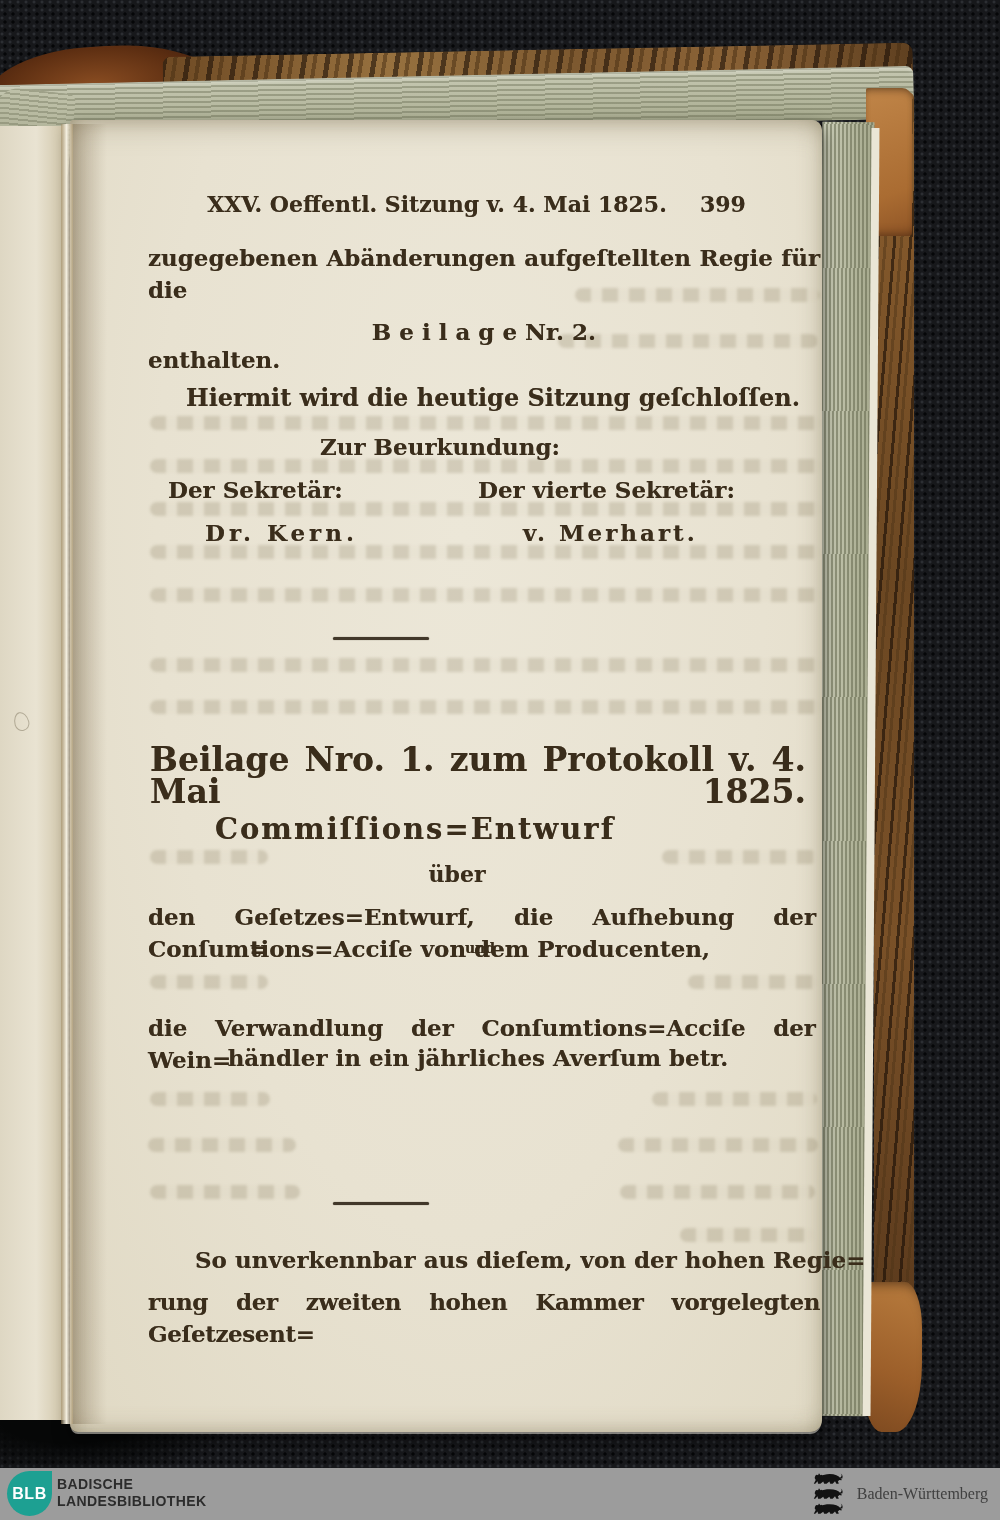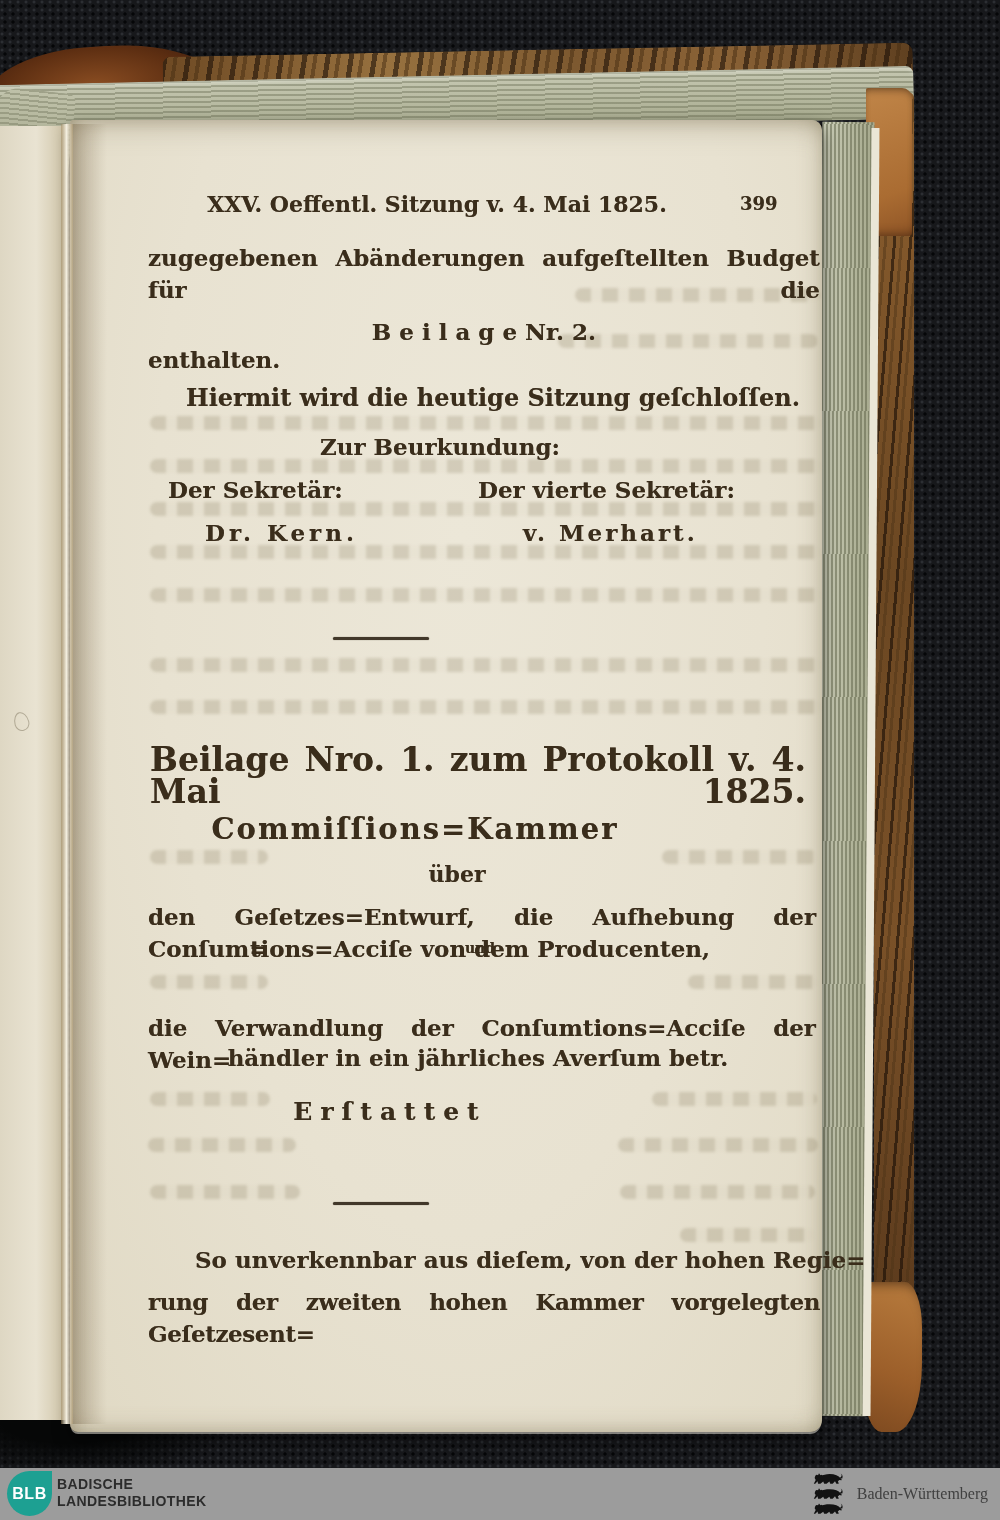--- a/index.html
+++ b/index.html
@@ -132,43 +132,42 @@
   <div class="bleed" style="left:688px;top:975px;width:130px"></div>
   <div class="bleed" style="left:150px;top:1092px;width:120px"></div>
   <div class="bleed" style="left:652px;top:1092px;width:165px"></div>
   <div class="bleed" style="left:148px;top:1138px;width:148px"></div>
   <div class="bleed" style="left:618px;top:1138px;width:200px"></div>
   <div class="bleed" style="left:150px;top:1185px;width:150px"></div>
   <div class="bleed" style="left:620px;top:1185px;width:195px"></div>
   <div class="bleed" style="left:680px;top:1228px;width:135px"></div>
 
   <div class="tl ctr" style="left:140px;top:188px;width:594px;font-size:22px">XXV. Oeffentl. Sitzung v. 4. Mai 1825.</div>
-  <div class="tl" style="left:740px;top:188px;font-size:18px">399</div>
-
-  <div class="tl just" style="left:148px;top:242px;width:672px">zugegebenen Abänderungen aufgeſtellten Budget für die</div>
+  <div class="tl" style="left:700px;top:188px;font-size:22px">399</div>
+
+  <div class="tl just" style="left:148px;top:242px;width:672px">zugegebenen Abänderungen aufgeſtellten Regie für die</div>
   <div class="tl ctr" style="left:148px;top:316px;width:672px">B e i l a g e   Nr. 2.</div>
   <div class="tl" style="left:148px;top:344px">enthalten.</div>
   <div class="tl" style="left:186px;top:382px;font-size:24px">Hiermit wird die heutige Sitzung geſchloſſen.</div>
   <div class="tl ctr" style="left:255px;top:431px;width:370px">Zur Beurkundung:</div>
   <div class="tl" style="left:168px;top:474px">Der Sekretär:</div>
   <div class="tl" style="left:478px;top:474px">Der vierte Sekretär:</div>
   <div class="tl" style="left:205px;top:517px;letter-spacing:4px">Dr. Kern.</div>
   <div class="tl" style="left:523px;top:517px;letter-spacing:3px">v. Merhart.</div>
 
   <div class="hr" style="left:333px;top:637px;width:96px"></div>
 
   <div class="tl just" style="left:150px;top:744px;width:656px;font-size:33px">Beilage Nro. 1. zum Protokoll v. 4. Mai 1825.</div>
-  <div class="tl ctr" style="left:150px;top:813px;width:530px;font-size:29px;letter-spacing:2px">Commiſſions=Kammer</div>
+  <div class="tl ctr" style="left:150px;top:813px;width:530px;font-size:29px;letter-spacing:2px">Commiſſions=Entwurf</div>
   <div class="tl ctr" style="left:250px;top:858px;width:414px;font-size:22px">über</div>
   <div class="tl just" style="left:148px;top:901px;width:668px">den Geſetzes=Entwurf, die Aufhebung der Conſum=</div>
   <div class="tl ctr" style="left:240px;top:933px;width:480px">tions=Acciſe von dem Producenten,</div>
   <div class="tl ctr" style="left:270px;top:932px;width:420px;font-size:14px">und</div>
   <div class="tl just" style="left:148px;top:1012px;width:668px">die Verwandlung der Conſumtions=Acciſe der Wein=</div>
   <div class="tl ctr" style="left:200px;top:1042px;width:556px">händler in ein jährliches Averſum betr.</div>
-  <div class="tl ctr" style="left:150px;top:1096px;width:480px;font-size:25px;letter-spacing:8px">Erſtattet</div>
 
   <div class="hr" style="left:333px;top:1202px;width:96px"></div>
 
   <div class="tl" style="left:195px;top:1244px">So unverkennbar aus dieſem, von der hohen Regie=</div>
   <div class="tl just tight" style="left:148px;top:1286px;width:672px">rung der zweiten hohen Kammer vorgelegten Geſetzesent=</div>
 
   <div class="abs footer">
     <div class="blb-logo">
       <span class="blb-txt">BLB</span>
     </div>

